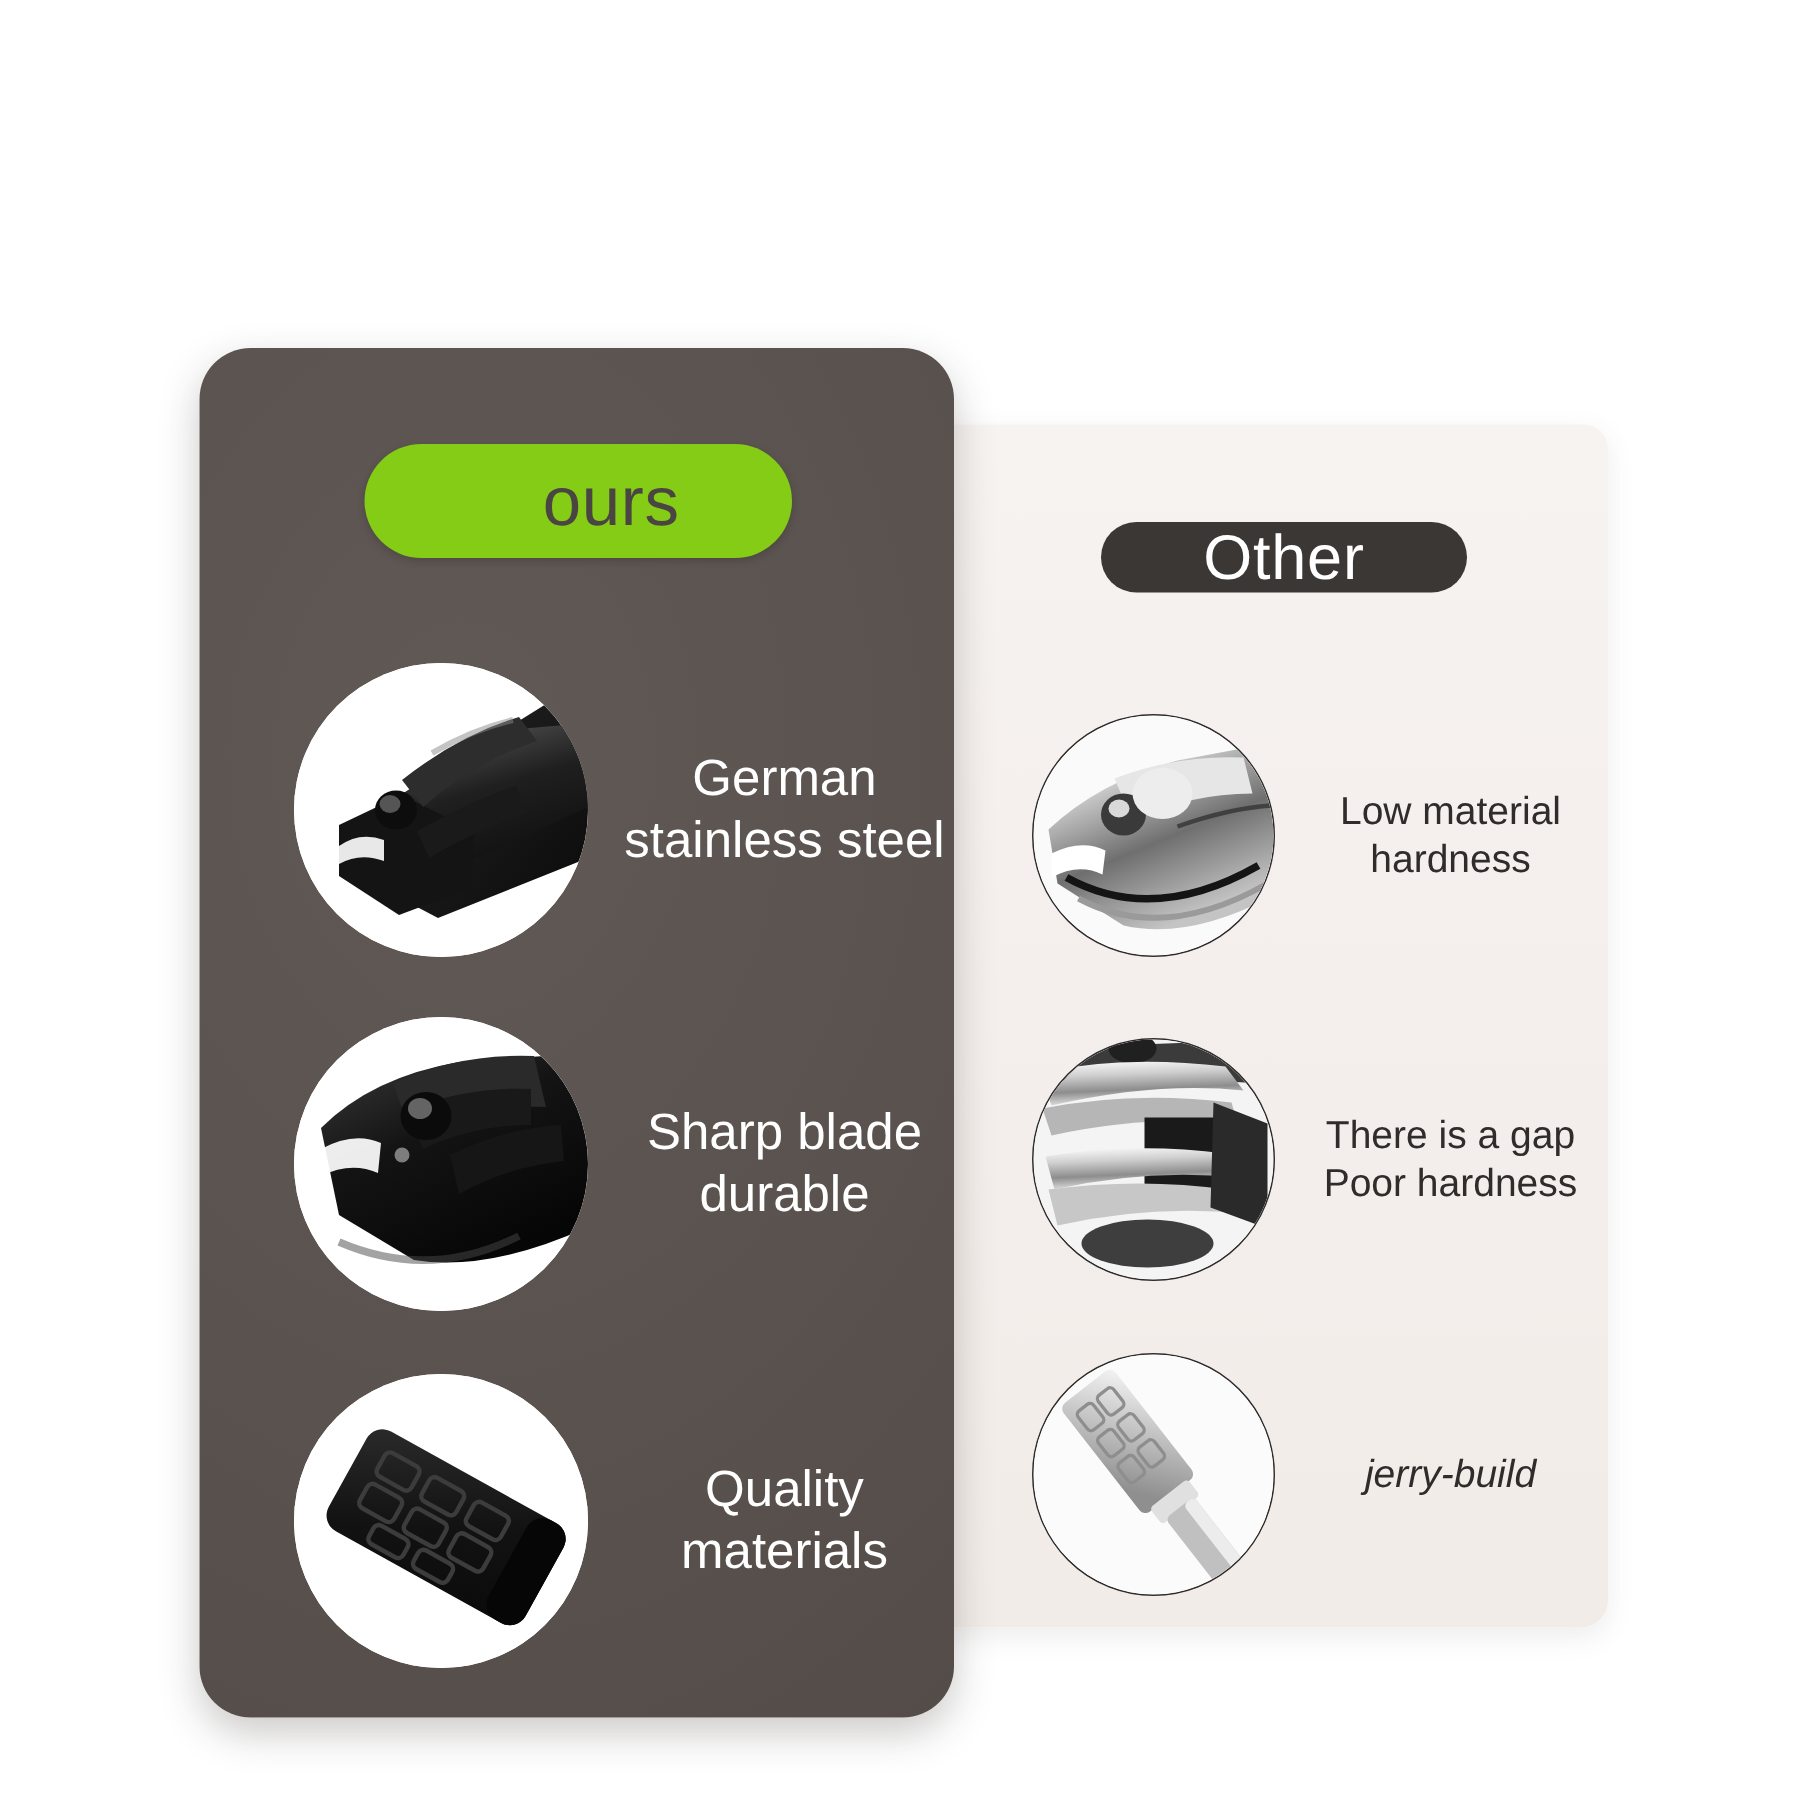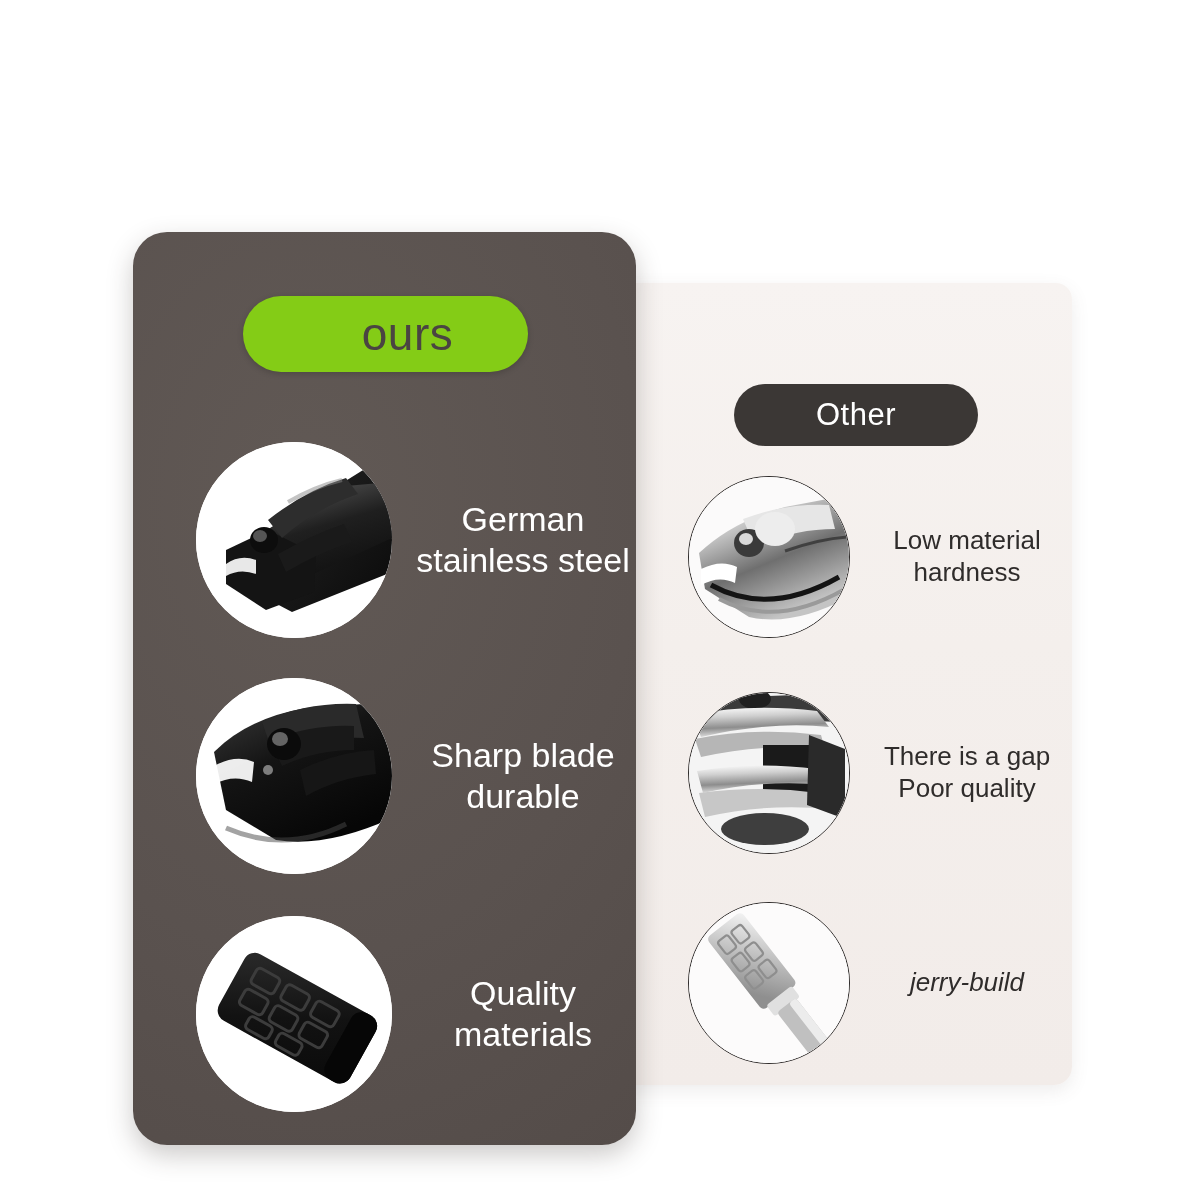--- a/index.html
+++ b/index.html
@@ -97,27 +97,26 @@
     color: #4a4442;
     font-size: 46px;
     z-index: 3;
     box-shadow: 0 2px 6px rgba(0,0,0,0.18);
   }
   .badge-ours span { transform: translateX(22px); }
   .badge-other {
     left: 734px;
     top: 348px;
     width: 244px;
-    height: 62px;
+    height: 47px;
     border-radius: 32px;
     background: #3b3735;
     color: #ffffff;
-    font-size: 31px;
+    font-size: 42px;
     z-index: 3;
-    margin-top: 36px;
   }
 
   
   .feature {
     position: absolute;
     display: flex;
     align-items: center;
     z-index: 3;
   }
   .feature-ours { left: 196px; width: 440px; }
@@ -327,21 +326,21 @@
           <path d="M6 46 Q66 34 132 42 L136 56 Q76 50 12 64 Z" fill="#b6b6b6"></path>
           <rect x="74" y="52" width="52" height="52" fill="#1a1a1a"></rect>
           <path d="M8 78 Q66 68 128 76 L136 92 Q76 86 14 100 Z" fill="url(#sv2)"></path>
           <path d="M10 100 Q70 92 130 100 L140 116 Q78 110 16 124 Z" fill="#c7c7c7"></path>
           <path d="M120 42 L156 56 L156 126 L118 112 Z" fill="#2a2a2a"></path>
           <ellipse cx="76" cy="136" rx="44" ry="16" fill="#1d1d1d" opacity="0.85"></ellipse>
         </svg>
       </div>
     </div>
     <div class="feature-label label-other">There is a gap
-Poor quality</div>
+Poor hardness</div>
   </div>
 
   <div class="feature feature-other" style="top:902px;font-style:italic;">
     <div class="thumb thumb-other">
       <div class="art">
         <svg viewBox="0 0 160 160" preserveAspectRatio="xMidYMid slice">
           <defs>
             <linearGradient id="sv3" x1="0" y1="0" x2="1" y2="0.6">
               <stop offset="0%" stop-color="#f4f4f4"></stop>
               <stop offset="45%" stop-color="#c6c6c6"></stop>

